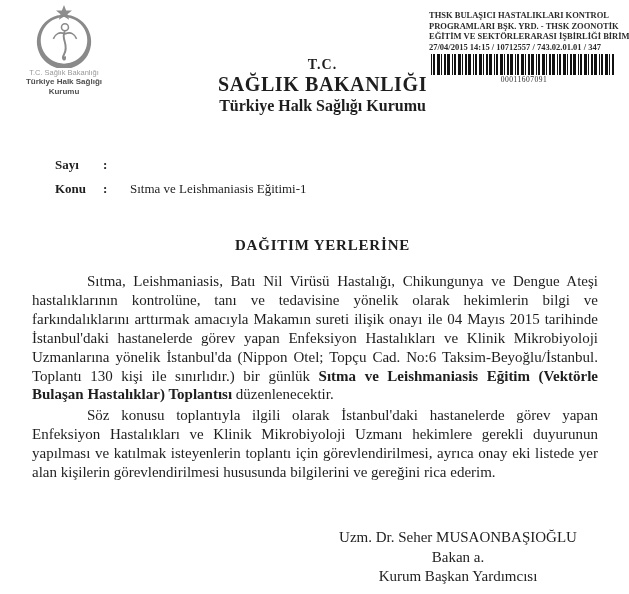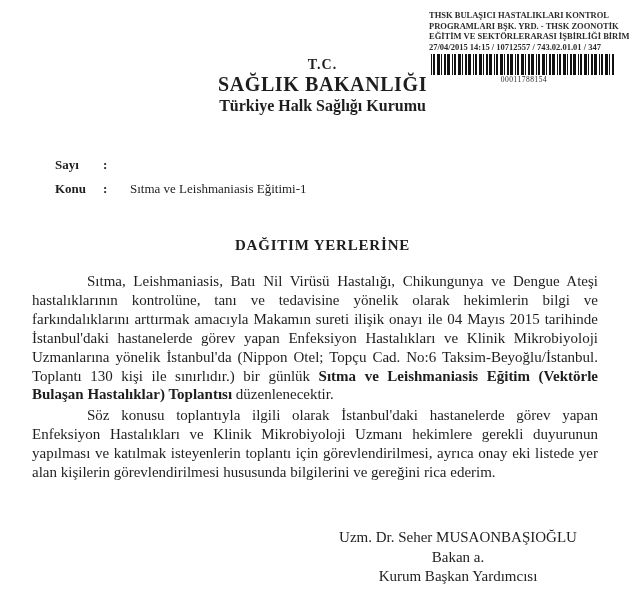--- a/index.html
+++ b/index.html
@@ -48,34 +48,50 @@
 
   
   .signature{position:absolute;left:325px;top:528px;width:266px;text-align:center;
     font-size:15px;line-height:19.5px;}
 </style>
 </head>
 <body>
 
 <div class="page">
 
+  <div class="logo-block">
+    <svg class="logo-svg" width="88" height="64" viewBox="0 0 90 66">
+
+      <polygon points="45,1 47.2,6.6 53.2,6.8 48.6,10.5 50.3,16.3 45,13 39.7,16.3 41.4,10.5 36.8,6.8 42.8,6.6" fill="#8d8d8d"></polygon>
+
+      <path fill-rule="evenodd" fill="#8a8a8a" d="M45,11 a28,28 0 1,0 0.01,0 Z M45,13.5 a24,24 0 1,1 -0.01,0 Z"></path>
+
+      <circle cx="46" cy="24" r="3.6" fill="none" stroke="#8a8a8a" stroke-width="1.6"></circle>
+      <path d="M46,28 C41,36 51,42 45,52 C42,57 47,60 46,54" fill="none" stroke="#8a8a8a" stroke-width="2"></path>
+      <path d="M46,31 C40,28 36,31 34,36" fill="none" stroke="#8a8a8a" stroke-width="1.6"></path>
+      <path d="M46,31 C52,28 56,31 58,36" fill="none" stroke="#8a8a8a" stroke-width="1.6"></path>
+    </svg>
+    <div class="logo-cap1">T.C. Sağlık Bakanlığı</div>
+    <div class="logo-cap2">Türkiye Halk Sağlığı</div>
+    <div class="logo-cap3">Kurumu</div>
+  </div>
 
   <div class="letterhead">
     <div class="lh1">T.C.</div>
     <div class="lh2">SAĞLIK BAKANLIĞI</div>
     <div class="lh3">Türkiye Halk Sağlığı Kurumu</div>
   </div>
 
   <div class="stamp">
     <div class="stamp-line">THSK BULAŞICI HASTALIKLARI KONTROL</div>
     <div class="stamp-line">PROGRAMLARI BŞK. YRD. - THSK ZOONOTİK</div>
     <div class="stamp-line">EĞİTİM VE SEKTÖRLERARASI İŞBİRLİĞİ BİRİMİ</div>
     <div class="stamp-line">27/04/2015 14:15 / 10712557 / 743.02.01.01 / 347</div>
     <div class="barcode"><span class="bar" style="width: 1px; margin-right: 1px;"></span><span class="bar" style="width: 2px; margin-right: 2px;"></span><span class="bar" style="width: 3px; margin-right: 1px;"></span><span class="bar" style="width: 1px; margin-right: 2px;"></span><span class="bar" style="width: 2px; margin-right: 1px;"></span><span class="bar" style="width: 3px; margin-right: 2px;"></span><span class="bar" style="width: 1px; margin-right: 1px;"></span><span class="bar" style="width: 2px; margin-right: 2px;"></span><span class="bar" style="width: 3px; margin-right: 1px;"></span><span class="bar" style="width: 1px; margin-right: 2px;"></span><span class="bar" style="width: 2px; margin-right: 1px;"></span><span class="bar" style="width: 3px; margin-right: 2px;"></span><span class="bar" style="width: 1px; margin-right: 1px;"></span><span class="bar" style="width: 2px; margin-right: 2px;"></span><span class="bar" style="width: 3px; margin-right: 1px;"></span><span class="bar" style="width: 1px; margin-right: 2px;"></span><span class="bar" style="width: 2px; margin-right: 1px;"></span><span class="bar" style="width: 3px; margin-right: 2px;"></span><span class="bar" style="width: 1px; margin-right: 1px;"></span><span class="bar" style="width: 2px; margin-right: 2px;"></span><span class="bar" style="width: 3px; margin-right: 1px;"></span><span class="bar" style="width: 1px; margin-right: 2px;"></span><span class="bar" style="width: 2px; margin-right: 1px;"></span><span class="bar" style="width: 3px; margin-right: 2px;"></span><span class="bar" style="width: 1px; margin-right: 1px;"></span><span class="bar" style="width: 2px; margin-right: 2px;"></span><span class="bar" style="width: 3px; margin-right: 1px;"></span><span class="bar" style="width: 1px; margin-right: 2px;"></span><span class="bar" style="width: 2px; margin-right: 1px;"></span><span class="bar" style="width: 3px; margin-right: 2px;"></span><span class="bar" style="width: 1px; margin-right: 1px;"></span><span class="bar" style="width: 2px; margin-right: 2px;"></span><span class="bar" style="width: 3px; margin-right: 1px;"></span><span class="bar" style="width: 1px; margin-right: 2px;"></span><span class="bar" style="width: 2px; margin-right: 1px;"></span><span class="bar" style="width: 3px; margin-right: 2px;"></span><span class="bar" style="width: 1px; margin-right: 1px;"></span><span class="bar" style="width: 2px; margin-right: 2px;"></span><span class="bar" style="width: 3px; margin-right: 1px;"></span><span class="bar" style="width: 1px; margin-right: 2px;"></span><span class="bar" style="width: 2px; margin-right: 1px;"></span><span class="bar" style="width: 3px; margin-right: 2px;"></span><span class="bar" style="width: 1px; margin-right: 1px;"></span><span class="bar" style="width: 2px; margin-right: 2px;"></span><span class="bar" style="width: 3px; margin-right: 1px;"></span><span class="bar" style="width: 1px; margin-right: 2px;"></span><span class="bar" style="width: 2px; margin-right: 1px;"></span><span class="bar" style="width: 3px; margin-right: 2px;"></span><span class="bar" style="width: 1px; margin-right: 1px;"></span><span class="bar" style="width: 2px; margin-right: 2px;"></span><span class="bar" style="width: 3px; margin-right: 1px;"></span><span class="bar" style="width: 1px; margin-right: 2px;"></span><span class="bar" style="width: 2px; margin-right: 1px;"></span></div>
-    <div class="barcode-number">00011788154</div>
+    <div class="barcode-number">00011607091</div>
   </div>
 
   <div class="ref-block">
     <div class="ref-row">
       <span class="ref-label">Sayı</span>
       <span class="ref-colon">:</span>
     </div>
     <div class="ref-row">
       <span class="ref-label">Konu</span>
       <span class="ref-colon">:</span>

